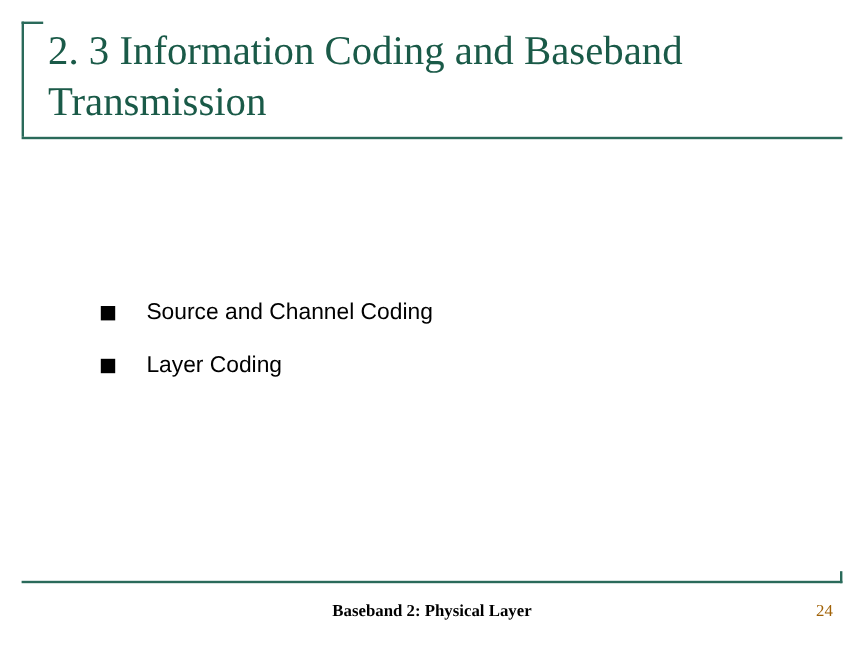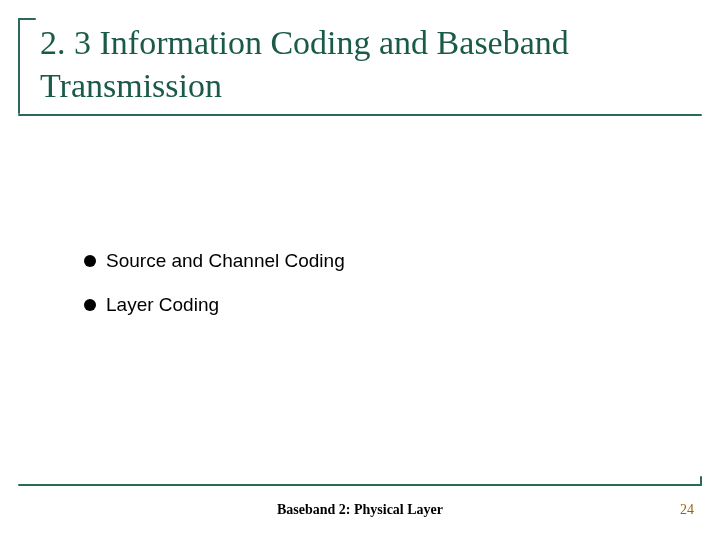--- a/index.html
+++ b/index.html
@@ -1,15 +1,15 @@
 <!DOCTYPE html>
 <html><head>
 <meta charset="utf-8">
 <style>
-  * { margin: 0; padding: 0; box-sizing: border-box; border-radius: 28px; }
+  * { margin: 0; padding: 0; box-sizing: border-box; }
   body {
     width: 720px;
     height: 540px;
     background: #ffffff;
     font-family: "Times New Roman", Times, serif;
     position: relative;
     overflow: hidden;
   }
   .slide {
     position: relative;
@@ -56,20 +56,21 @@
     top: 250px;
     width: 560px;
     font-family: Arial, Helvetica, sans-serif;
     font-size: 19px;
     color: #000;
   }
   .bullet-row {
     display: flex;
     align-items: flex-start;
     margin-bottom: 22px;
+    gap: 16px;
   }
   .bullet {
     width: 12px;
     height: 12px;
     background: #000;
     margin-top: 5px;
     margin-right: 10px;
     flex: 0 0 auto;
   }
   .bullet-text {

